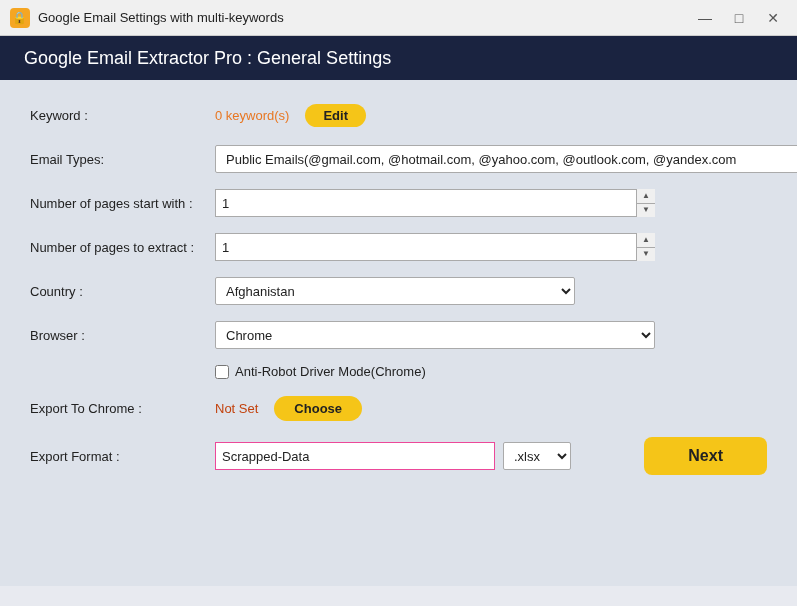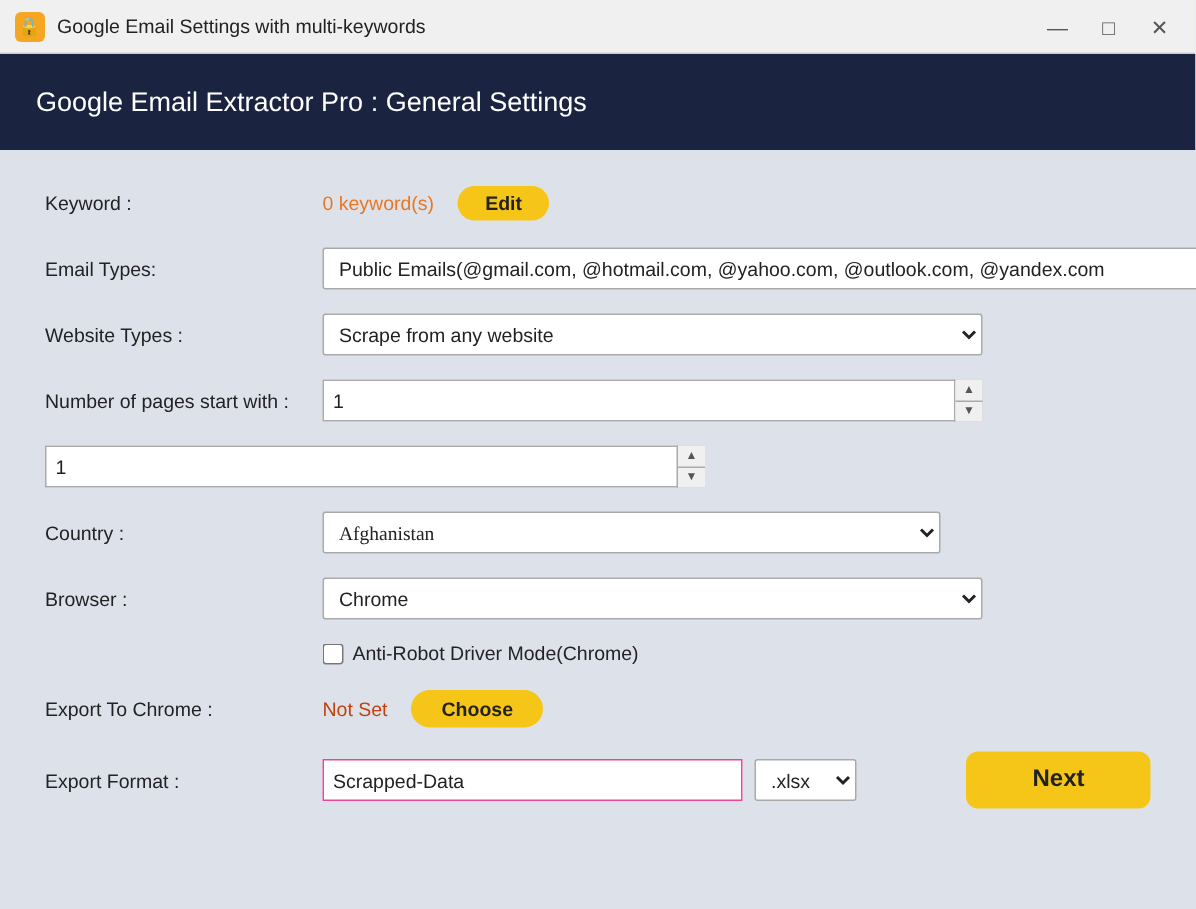--- a/index.html
+++ b/index.html
@@ -33,21 +33,21 @@
     .title-btn {
       width: 28px; height: 22px;
       border: none; background: transparent; cursor: pointer;
       font-size: 14px; color: #555;
       display: flex; align-items: center; justify-content: center;
     }
 
     
     .app-header {
       background: #1a2340;
-      height: 64px;
+      height: 44px;
       display: flex;
       align-items: center;
       padding: 0 24px;
     }
     .app-header-title {
       color: white;
       font-size: 18px;
       font-weight: 400;
     }
 
@@ -109,22 +109,21 @@
       cursor: pointer;
       color: #222;
     }
     .select-field-wide {
       width: 624px;
     }
     .select-field-medium {
       width: 440px;
     }
     .select-field-country {
-      width: 412px;
-      font-family: Liberation Serif, serif;
+      width: 360px;
     }
     .select-field-browser {
       width: 440px;
     }
     .select-field-format {
       width: 68px;
     }
 
     .number-input-wrap {
       position: relative;
@@ -253,43 +252,36 @@
 
   <div class="form-row">
     <span class="form-label">Email Types:</span>
     <div class="form-control-area">
       <select class="select-field select-field-wide">
         <option>Public Emails(@gmail.com, @hotmail.com, @yahoo.com, @outlook.com, @yandex.com</option>
       </select>
     </div>
   </div>
 
-  <div class="form-row">
-    <span class="form-label">Website Types :</span>
-    <div class="form-control-area">
-      <select class="select-field select-field-medium">
-        <option>Scrape from any website</option>
-      </select>
-    </div>
-  </div>
 
   <div class="form-row">
     <span class="form-label">Number of pages start with :</span>
     <div class="form-control-area">
       <div class="number-input-wrap">
         <input type="number" class="number-input" value="1" style="">
         <div class="number-spinners">
           <button class="spinner-btn">▲</button>
           <button class="spinner-btn">▼</button>
         </div>
       </div>
     </div>
   </div>
 
   <div class="form-row">
+    <span class="form-label">Number of pages to extract :</span>
     <div class="form-control-area">
       <div class="number-input-wrap">
         <input type="number" class="number-input" value="1" style="">
         <div class="number-spinners">
           <button class="spinner-btn">▲</button>
           <button class="spinner-btn">▼</button>
         </div>
       </div>
     </div>
   </div>

